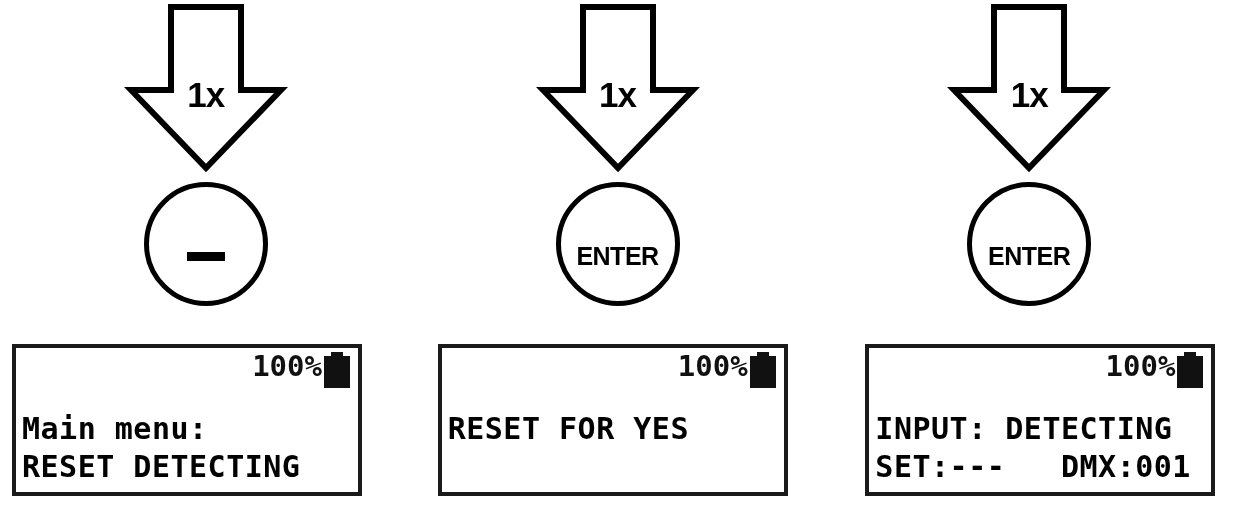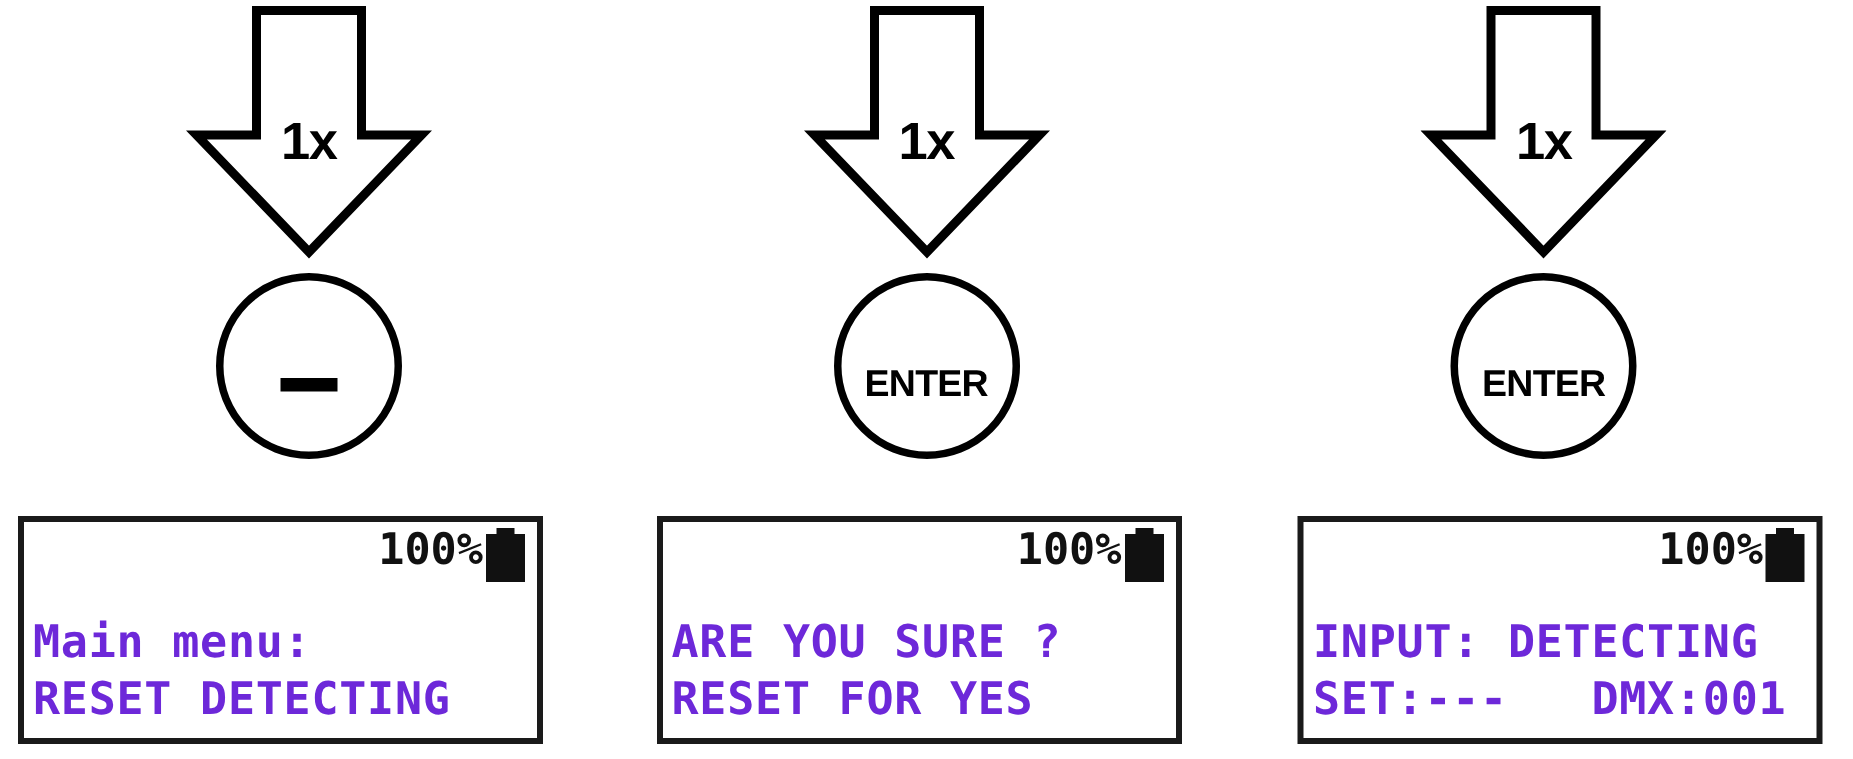--- a/index.html
+++ b/index.html
@@ -156,21 +156,21 @@
     position: absolute;
     left: 6px;
     top: 62px;
     right: 4px;
   }
   .lcd-line {
     font-family: "DejaVu Sans Mono", monospace;
     font-size: 30px;
     font-weight: bold;
     line-height: 38px;
-    color: #6d28d9;
+    color: #000000;
     white-space: pre;
     letter-spacing: 0.5px;
   }
 </style>
 </head>
 <body>
 
 <div class="steps">
 
   <div class="step step-1">
@@ -216,21 +216,20 @@
 
     <div class="lcd">
       <div class="lcd-statusbar">
         <span class="lcd-battery-pct">100%</span>
         <span class="lcd-battery-icon">
           <span class="cap"></span>
             <span class="body"></span>
         </span>
       </div>
       <div class="lcd-lines">
-        <div class="lcd-line">ARE YOU SURE ?</div>
         <div class="lcd-line">RESET FOR YES</div>
       </div>
     </div>
   </div>
 
   <div class="step step-3">
 
     <div class="arrow-wrap">
       <svg viewBox="0 0 164 172" xmlns="http://www.w3.org/2000/svg" aria-hidden="true">
         <path d="M 47 5 L 117 5 L 117 88 L 157 88 L 82 166 L 7 88 L 47 88 Z" fill="#ffffff" stroke="#000000" stroke-width="6" stroke-linejoin="miter"></path>

